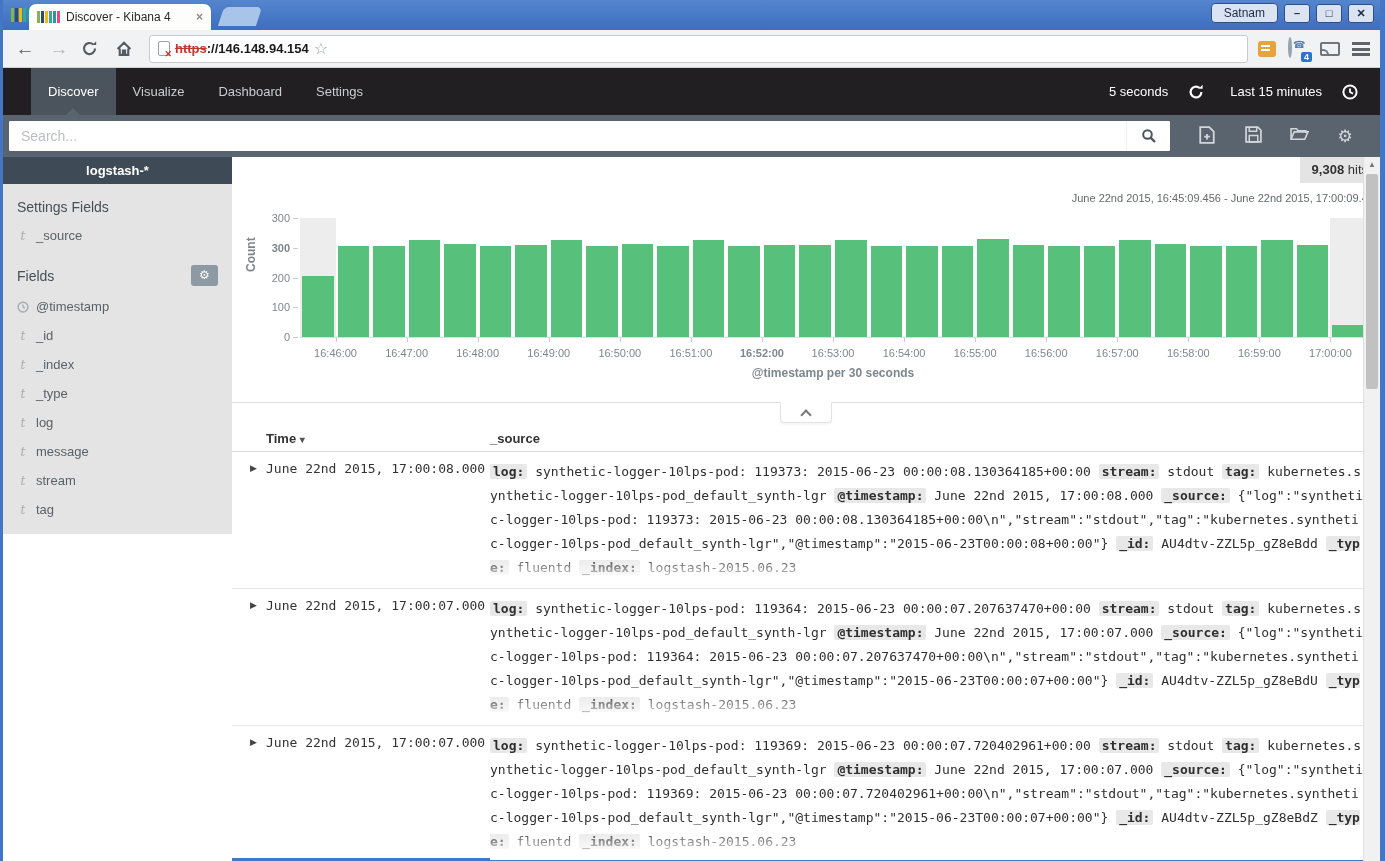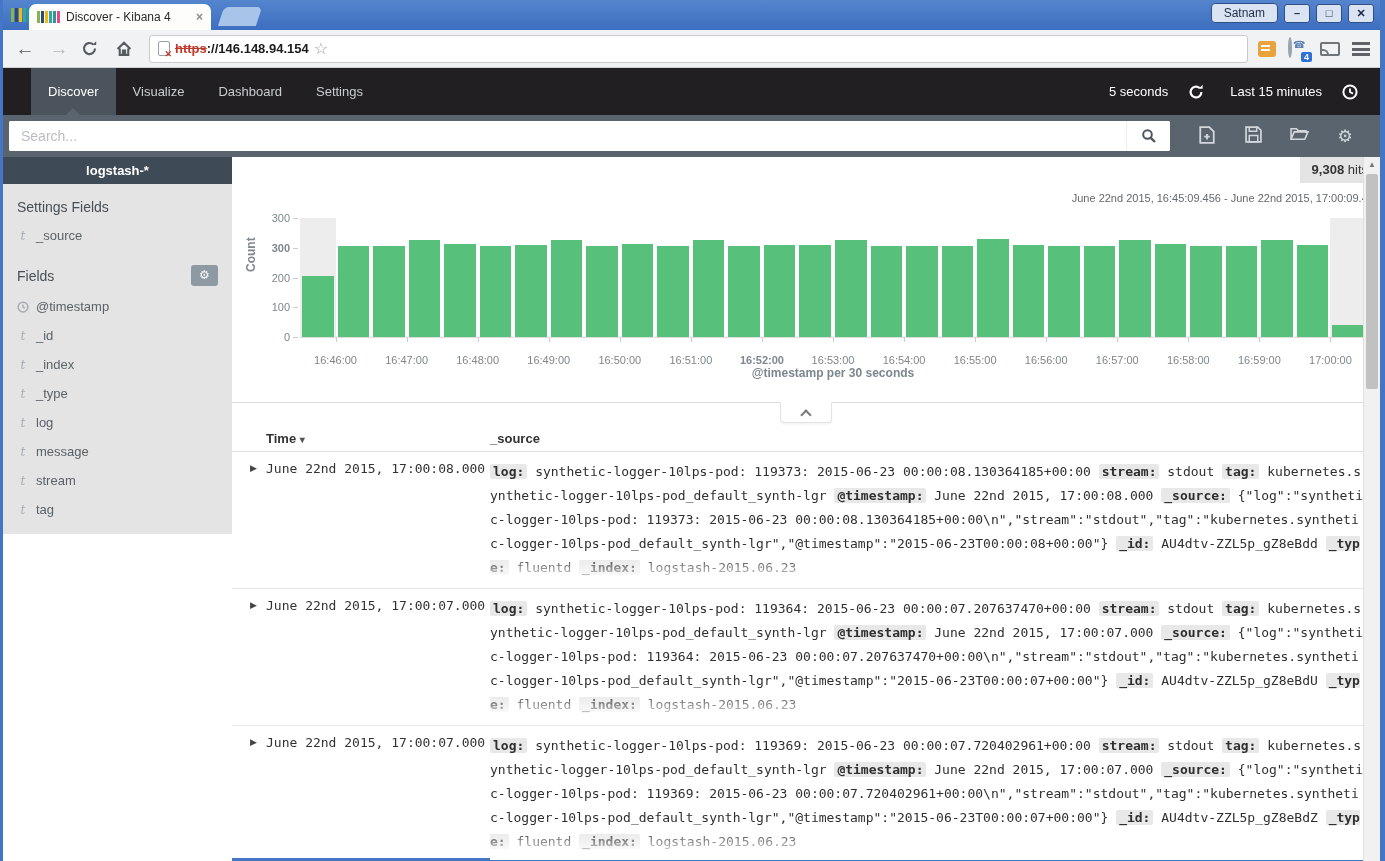--- a/index.html
+++ b/index.html
@@ -105,21 +105,21 @@
           font-size:12px; font-weight:bold; color:#7e878d; }
   .plot { position:absolute; left:68px; right:6px; top:4px; height:120px; border-bottom:1px solid #ddd; }
   .yticks span { position:absolute; right:100%; margin-right:10px; transform:translateY(-50%);
                  font-size:11px; color:#7e878d; white-space:nowrap; }
   .yticks i { position:absolute; right:100%; margin-right:2px; width:5px; height:1px; background:#ccc; display:block; }
   .bars { position:absolute; inset:0; display:flex; align-items:flex-end; }
   .slot { flex:1; height:100%; display:flex; align-items:flex-end; justify-content:center; padding:0 2px; }
   .slot.partial { background:#ededed; }
   .bar { width:100%; background:#57c17b; }
   .xticks { position:absolute; left:68px; right:6px; top:128px; height:16px; }
-  .xticks span { position:absolute; transform:translateX(-50%); font-size:11px; color:#7e878d; white-space:nowrap; top:12px; }
+  .xticks span { position:absolute; transform:translateX(-50%); font-size:11px; color:#7e878d; white-space:nowrap; top:5px; }
   .xticks i { position:absolute; width:1px; height:4px; background:#ccc; top:-4px; }
   .xlab { position:absolute; left:68px; right:6px; top:152px; text-align:center; font-size:12px;
           font-weight:bold; color:#7e878d; }
 
   .divider { position:relative; border-top:1px solid #ddd; margin-top:12px; height:24px; }
   .collapse-tab { position:absolute; left:50%; top:-1px; transform:translateX(-50%); width:52px; height:21px;
                   background:#fff; border:1px solid #e2e2e2; border-top-color:#fff; border-radius:0 0 4px 4px;
                   display:flex; align-items:center; justify-content:center; box-shadow:0 2px 2px rgba(0,0,0,.04); }
   .chev { width:8px; height:8px; border-top:2px solid #7a7a7a; border-left:2px solid #7a7a7a;
           transform:rotate(45deg); margin-top:4px; }

